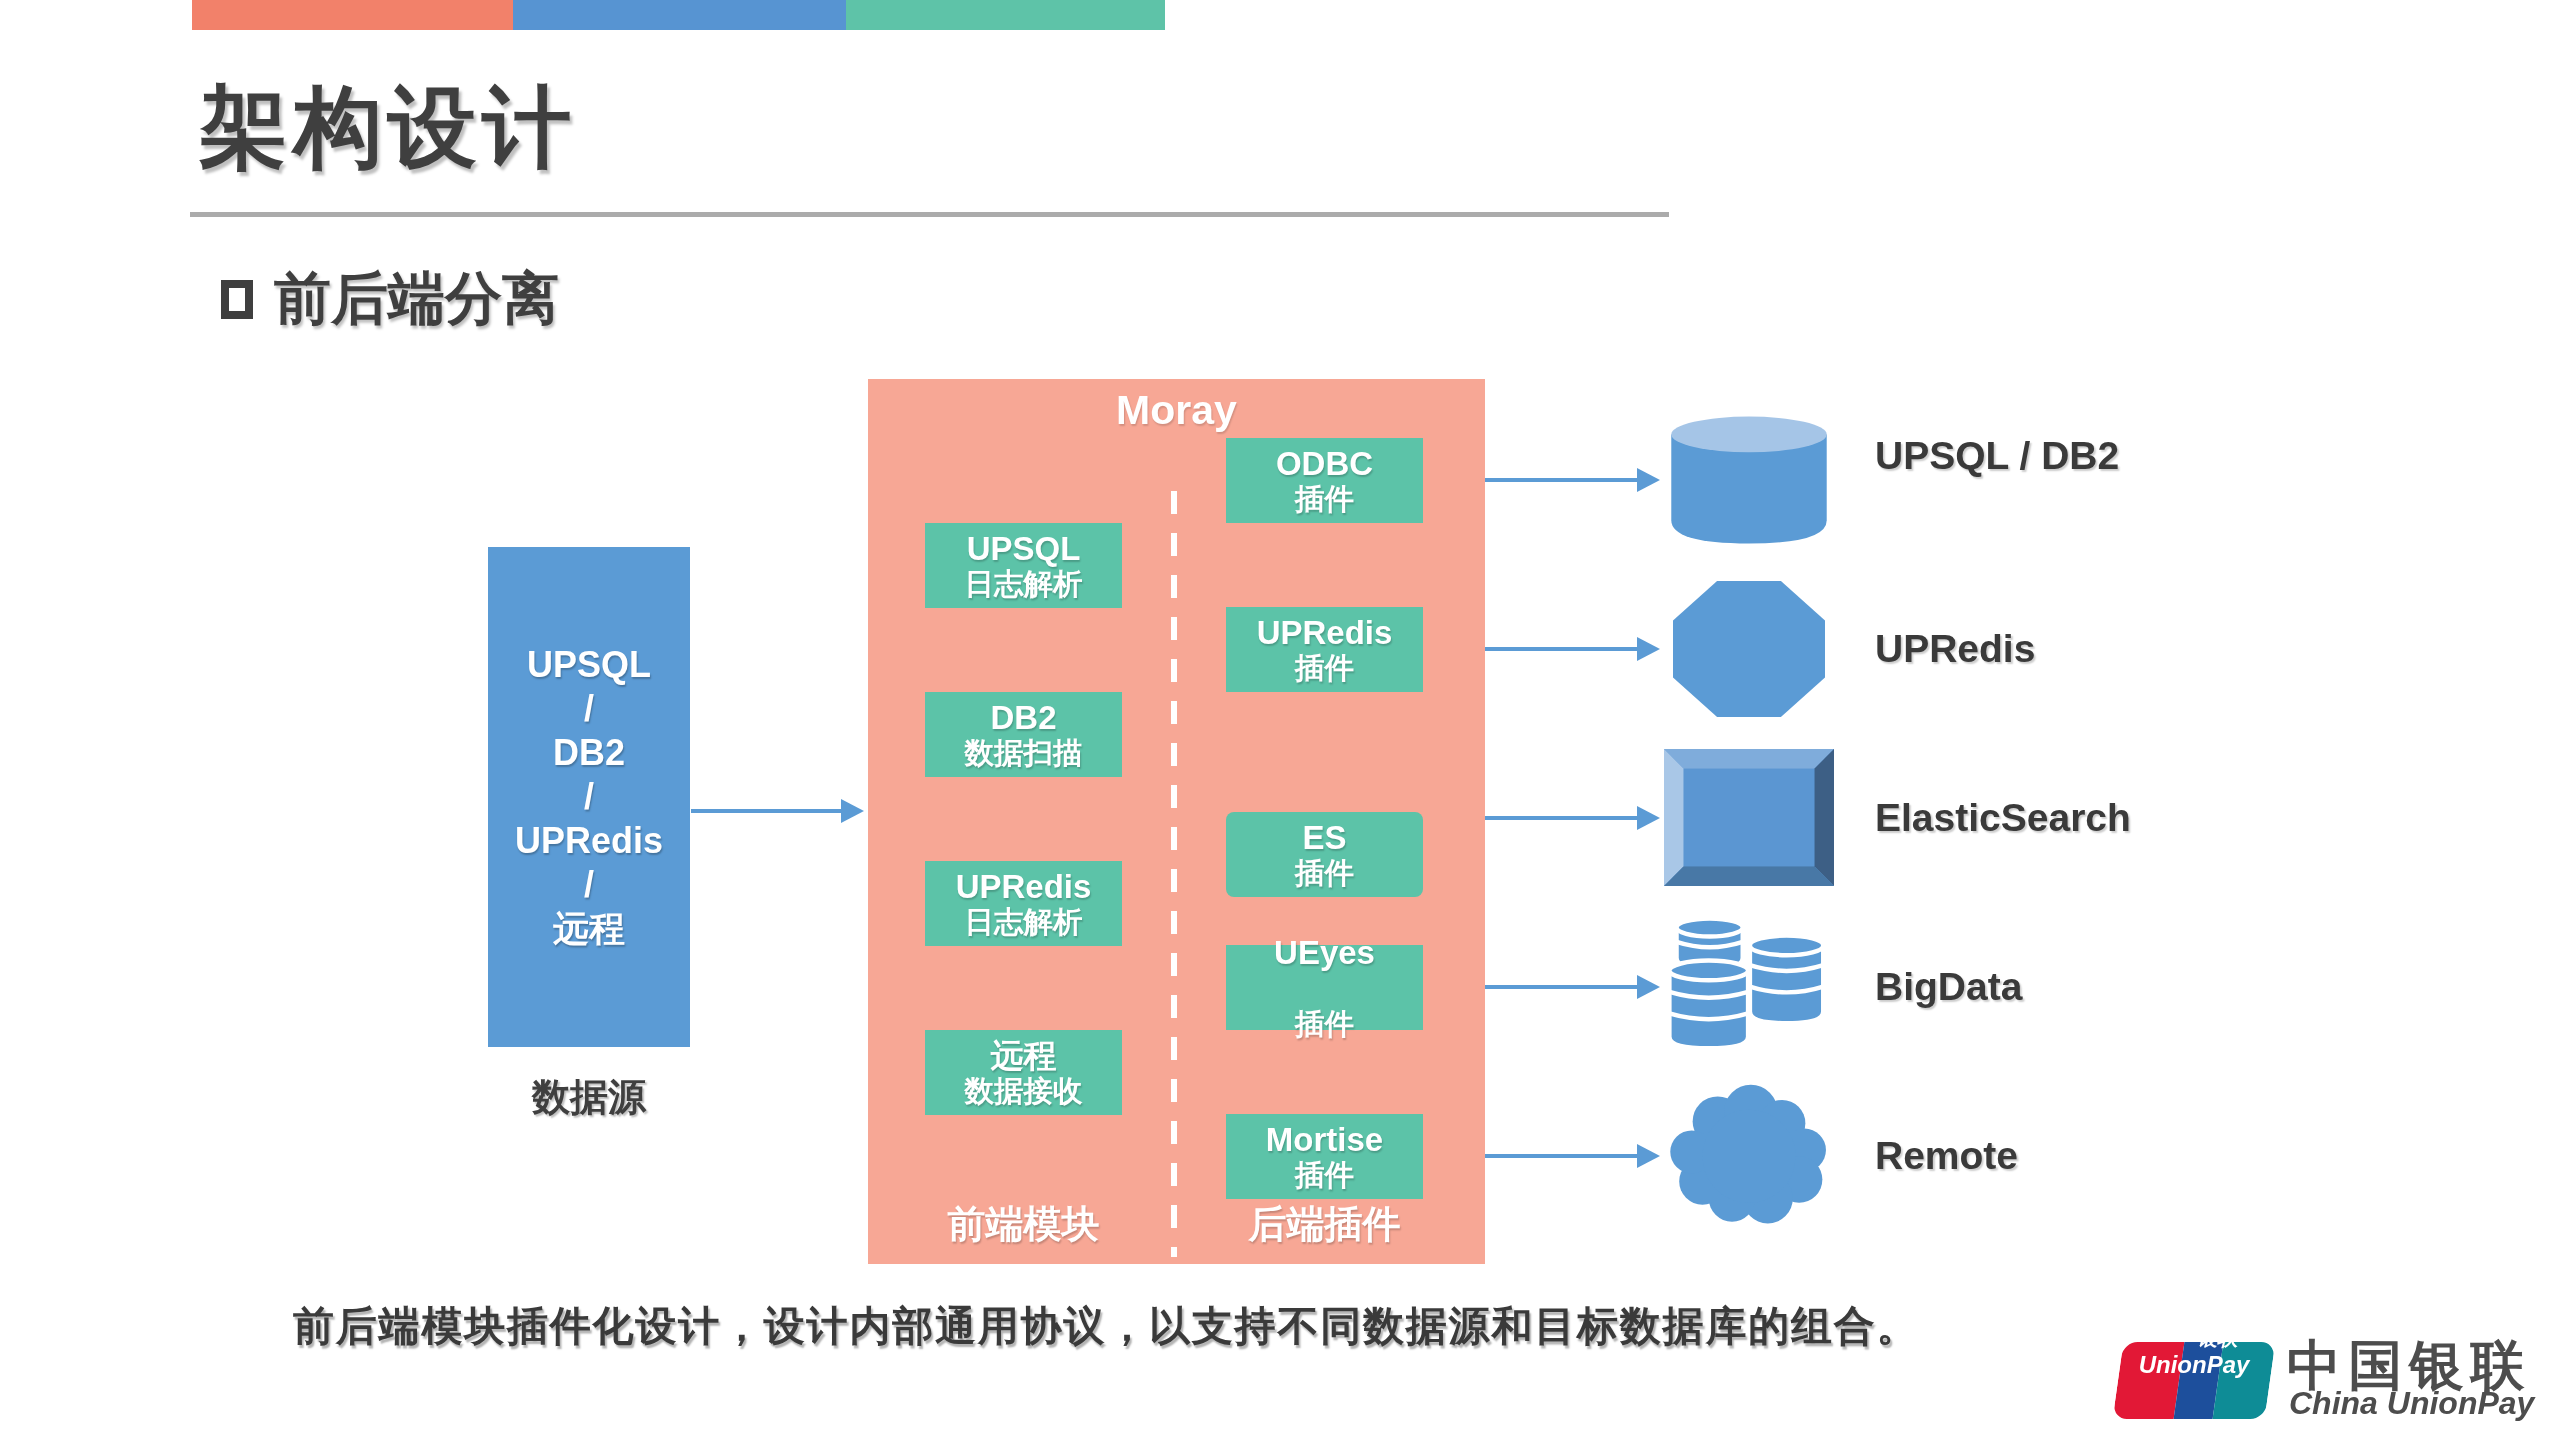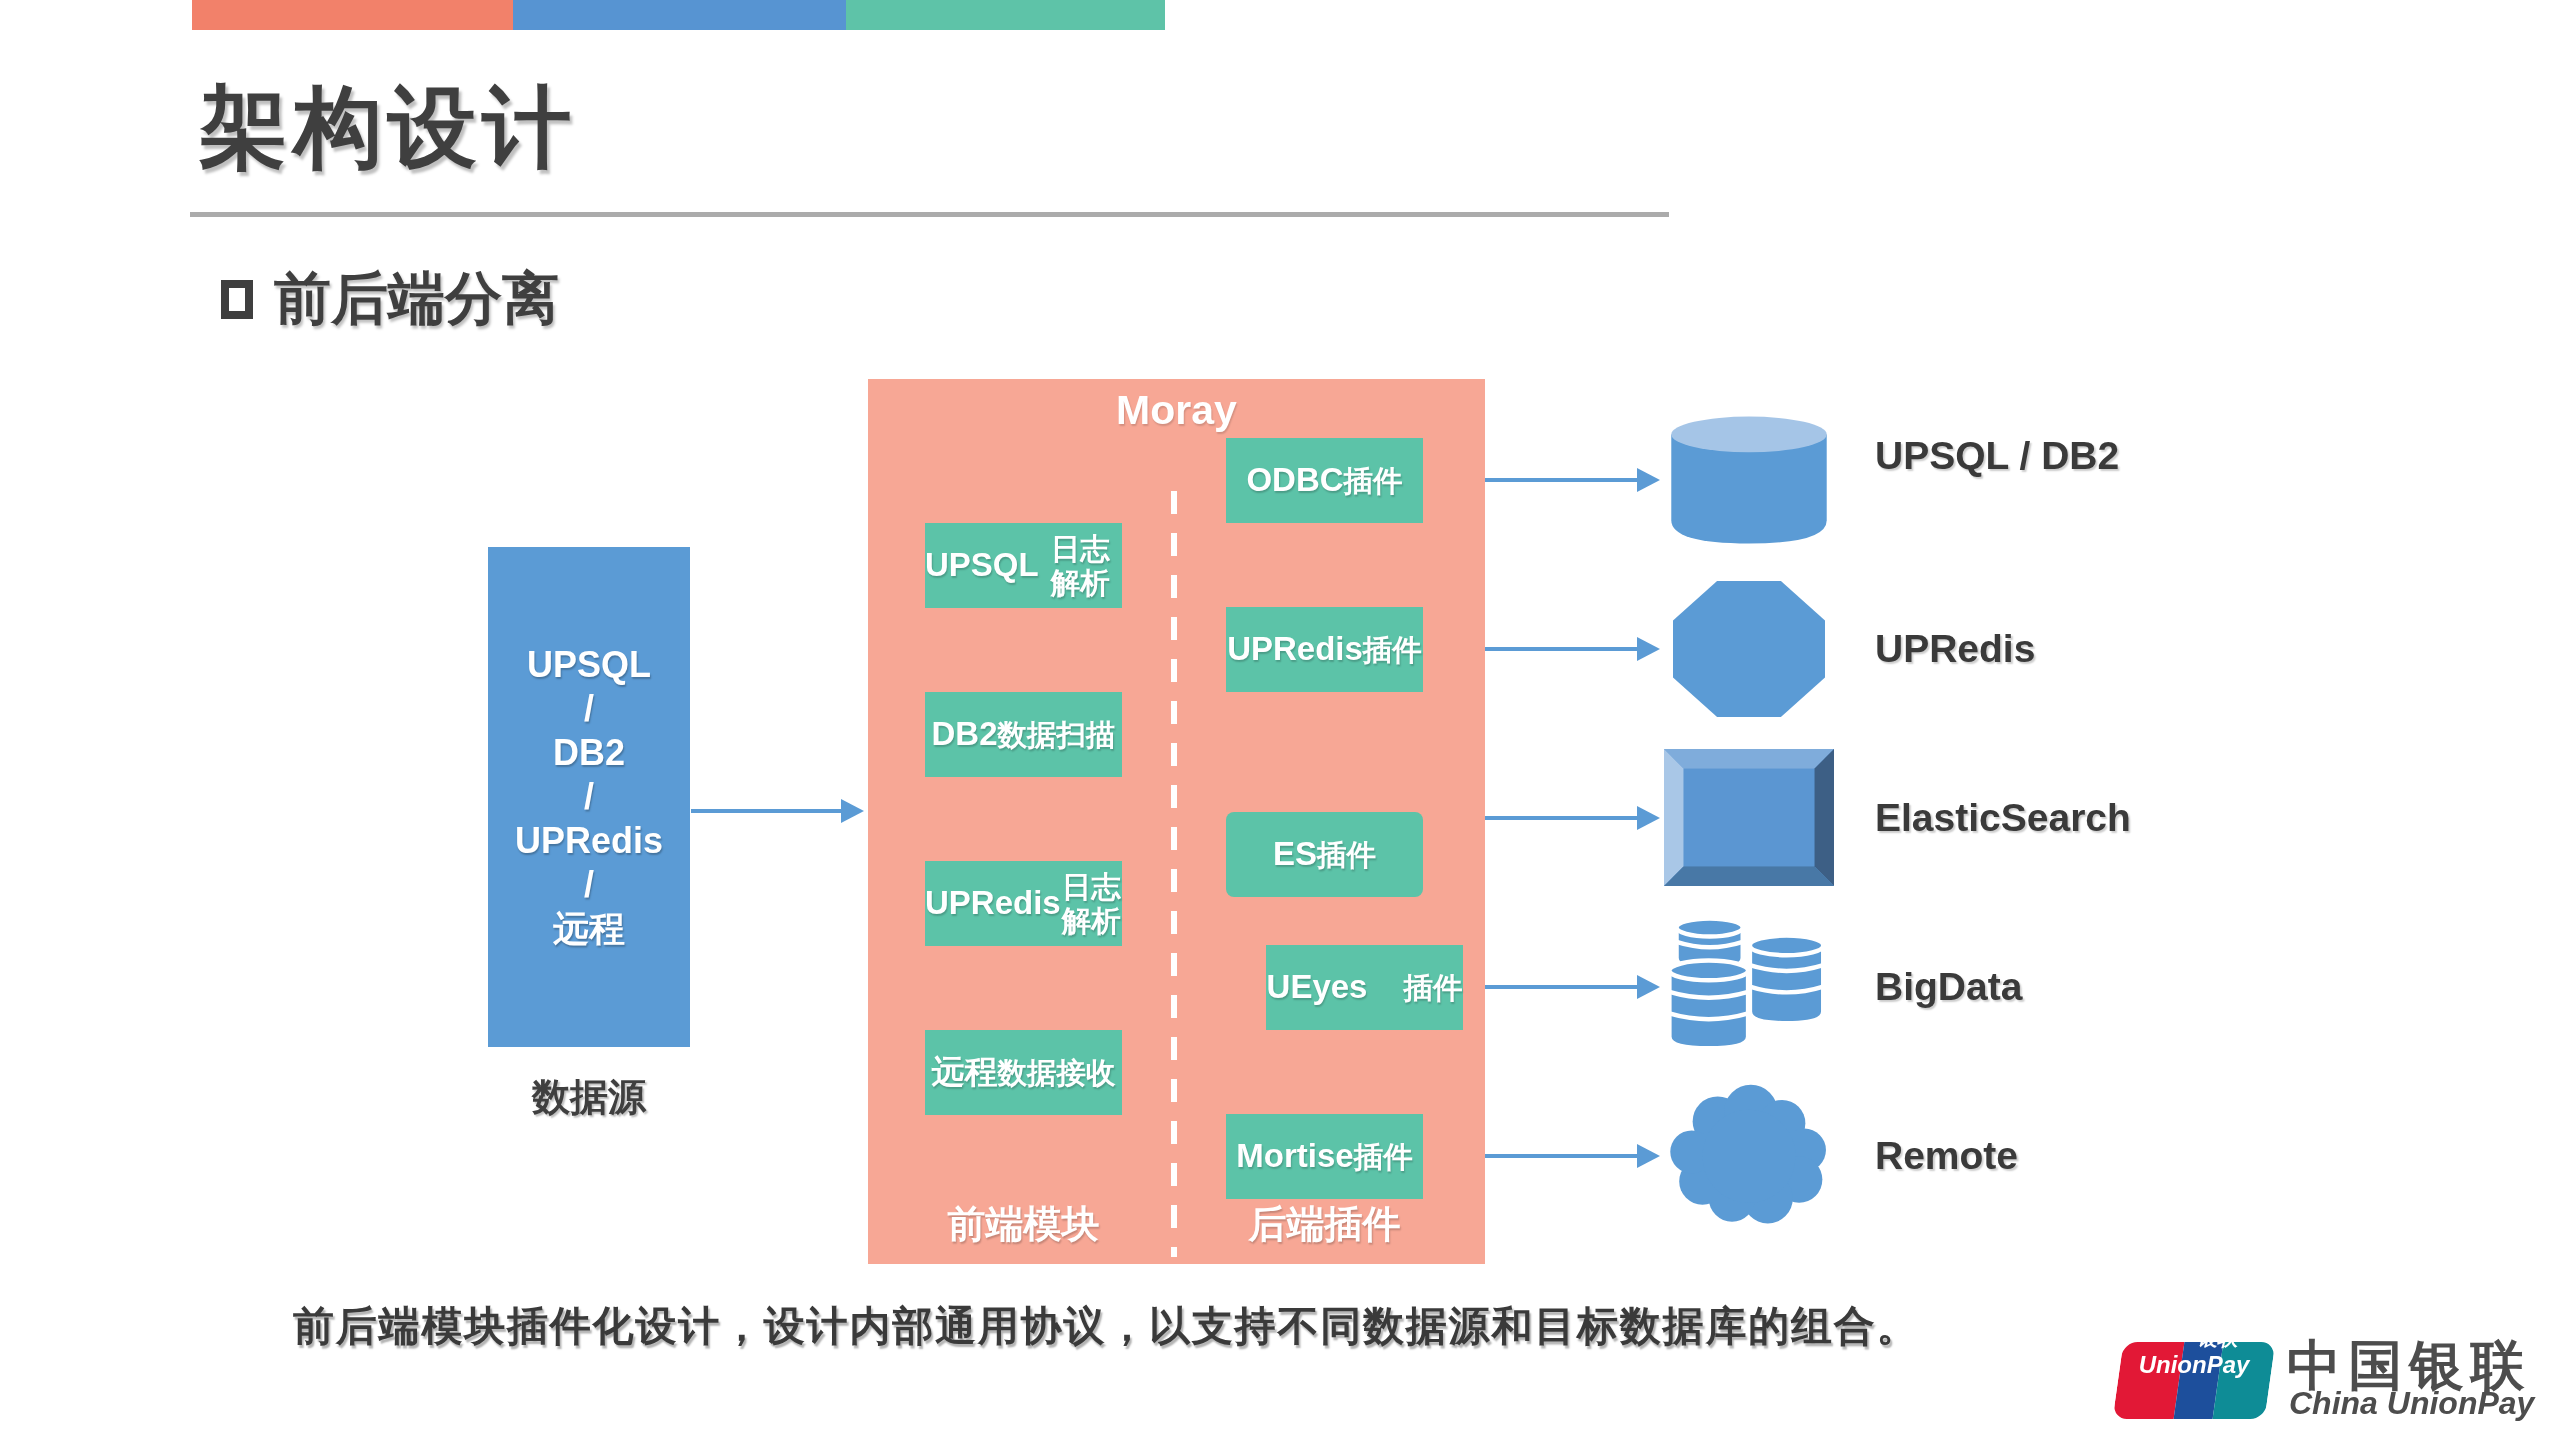--- a/index.html
+++ b/index.html
@@ -33,21 +33,21 @@
   .source-caption{left:472px;top:1072px;width:202px;text-align:center;font-size:38px;font-weight:bold;color:#3F3F3F;text-shadow:1.8px 1.8px 1.8px rgba(0,0,0,.25);}
   
   .moray{left:852px;top:379px;width:617px;height:885px;background:#F7A795;}
   .moray-title{left:852px;top:387px;width:617px;text-align:center;font-size:41px;font-weight:bold;color:#ffffff;text-shadow:0.9px 1.8px 1.8px rgba(0,0,0,.15);}
   .dash-divider{
     left:1155px;top:491px;width:6.3px;height:766px;
     background:repeating-linear-gradient(180deg,#ffffff 0px,#ffffff 23px,rgba(255,255,255,0) 23px,rgba(255,255,255,0) 42px);
   }
   .module{
     position:absolute;width:197px;height:85px;background:#5CC3A8;color:#ffffff;font-weight:bold;
-    display:flex;flex-direction:row;justify-content:center;align-items:center;text-align:center;
+    display:flex;flex-direction:column;justify-content:center;align-items:center;text-align:center;
     line-height:1.12;text-shadow:0.9px 1.8px 1.8px rgba(0,0,0,.2);
   }
   .m-l1{font-size:33px;}
   .m-l2{font-size:29.5px;}
   .col-label{position:absolute;width:197px;top:1199px;text-align:center;color:#ffffff;font-size:38px;font-weight:bold;text-shadow:0.9px 1.8px 1.8px rgba(0,0,0,.2);}
   
   .arrow{position:absolute;height:3.6px;background:#5B9BD5;}
   .arrow::after{
     content:"";position:absolute;right:-23px;top:50%;transform:translateY(-50%);
     border-left:23px solid #5B9BD5;border-top:12.5px solid transparent;border-bottom:12.5px solid transparent;
@@ -129,21 +129,21 @@
     <div class="m-l2">插件</div>
   </div>
   <div class="module" style="left:1210px;top:607px;">
     <div class="m-l1">UPRedis</div>
     <div class="m-l2">插件</div>
   </div>
   <div class="module" style="left:1210px;top:812px;border-radius:8px;">
     <div class="m-l1">ES</div>
     <div class="m-l2">插件</div>
   </div>
-  <div class="module" style="left:1250px;top:945px;gap:36px;">
+  <div class="module" style="left:1210px;top:945px;gap:36px;">
     <div class="m-l1">UEyes</div>
     <div class="m-l2">插件</div>
   </div>
   <div class="module" style="left:1210px;top:1114px;">
     <div class="m-l1">Mortise</div>
     <div class="m-l2">插件</div>
   </div>
   <div class="col-label" style="left:1210px;">后端插件</div>
 
   <div class="arrow" style="left:1469px;top:478px;width:152px;"></div>

